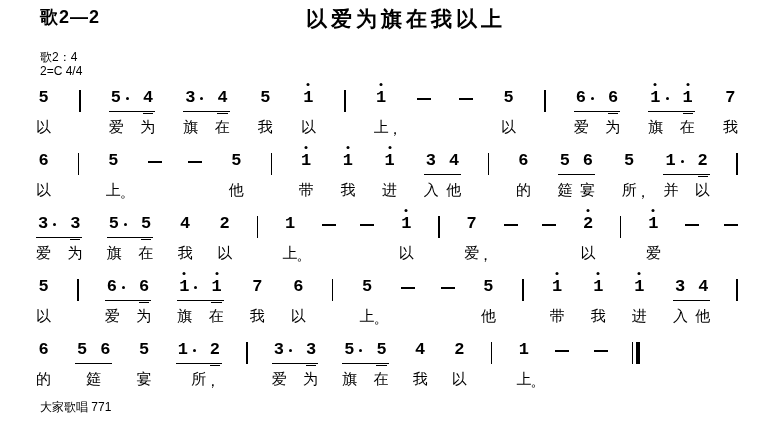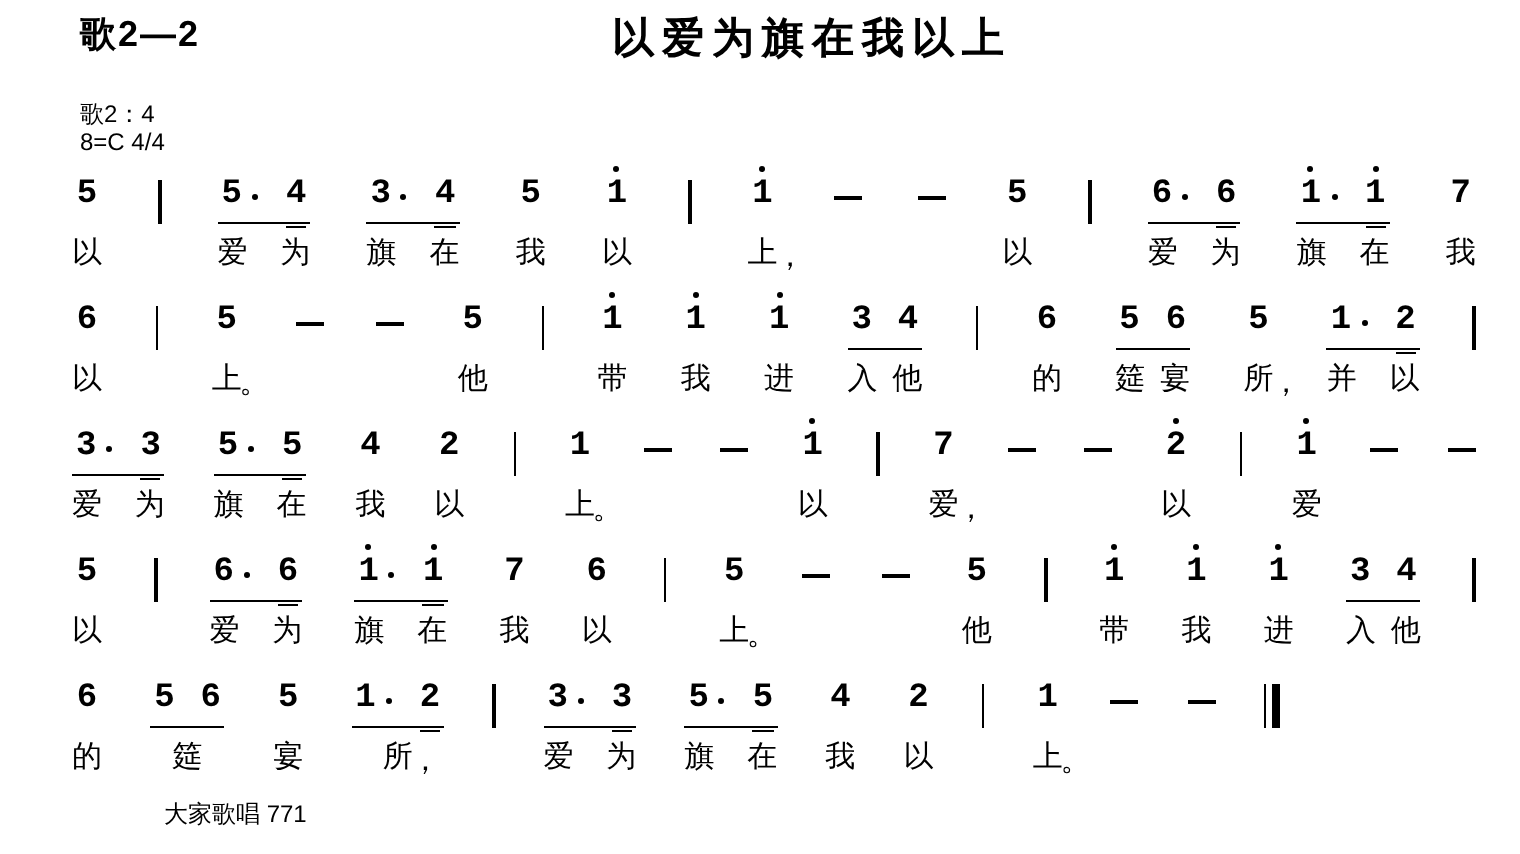--- a/index.html
+++ b/index.html
@@ -24,31 +24,31 @@
        padding:0 2px 3px 2px;}
   .barline{width:1.5px;height:22px;background:#000;margin-top:2px;}
   .dash{width:14px;height:2px;background:#000;margin-top:10px;}
   .endbar{display:flex;gap:3px;margin-top:2px;}
   .endbar .thin{width:1.5px;height:22px;background:#000;}
   .endbar .thick{width:3.5px;height:22px;background:#000;}
   .lyr{position:relative;height:18px;line-height:18px;font-size:15px;margin-top:3px;white-space:nowrap;}
   .punc{position:absolute;left:92%;bottom:-2px;}
   .glyr{display:flex;justify-content:space-between;align-self:stretch;margin-top:3px;}
   .glyr .lyr{margin-top:0;}
-  .footer{position:absolute;left:40px;top:399px;font-size:12px;margin-left:42px;}
+  .footer{position:absolute;left:40px;top:399px;font-size:12px;}
 </style>
 </head>
 <body>
 
 <div class="page">
   <div class="hdr-left">歌2—2</div>
   <div class="hdr-title">以爱为旗在我以上</div>
   <div class="meta">
     <div>歌2：4</div>
-    <div>8=C 4/4</div>
+    <div>2=C 4/4</div>
   </div>
   <div id="score">
       <div class="sysline">
         <div class="cell">
           <div class="nrow">
             <span class="ntk">
               <span class="dgt">5</span>
             </span>
           </div>
           <div class="lyr"><span class="lymain">以</span></div>

